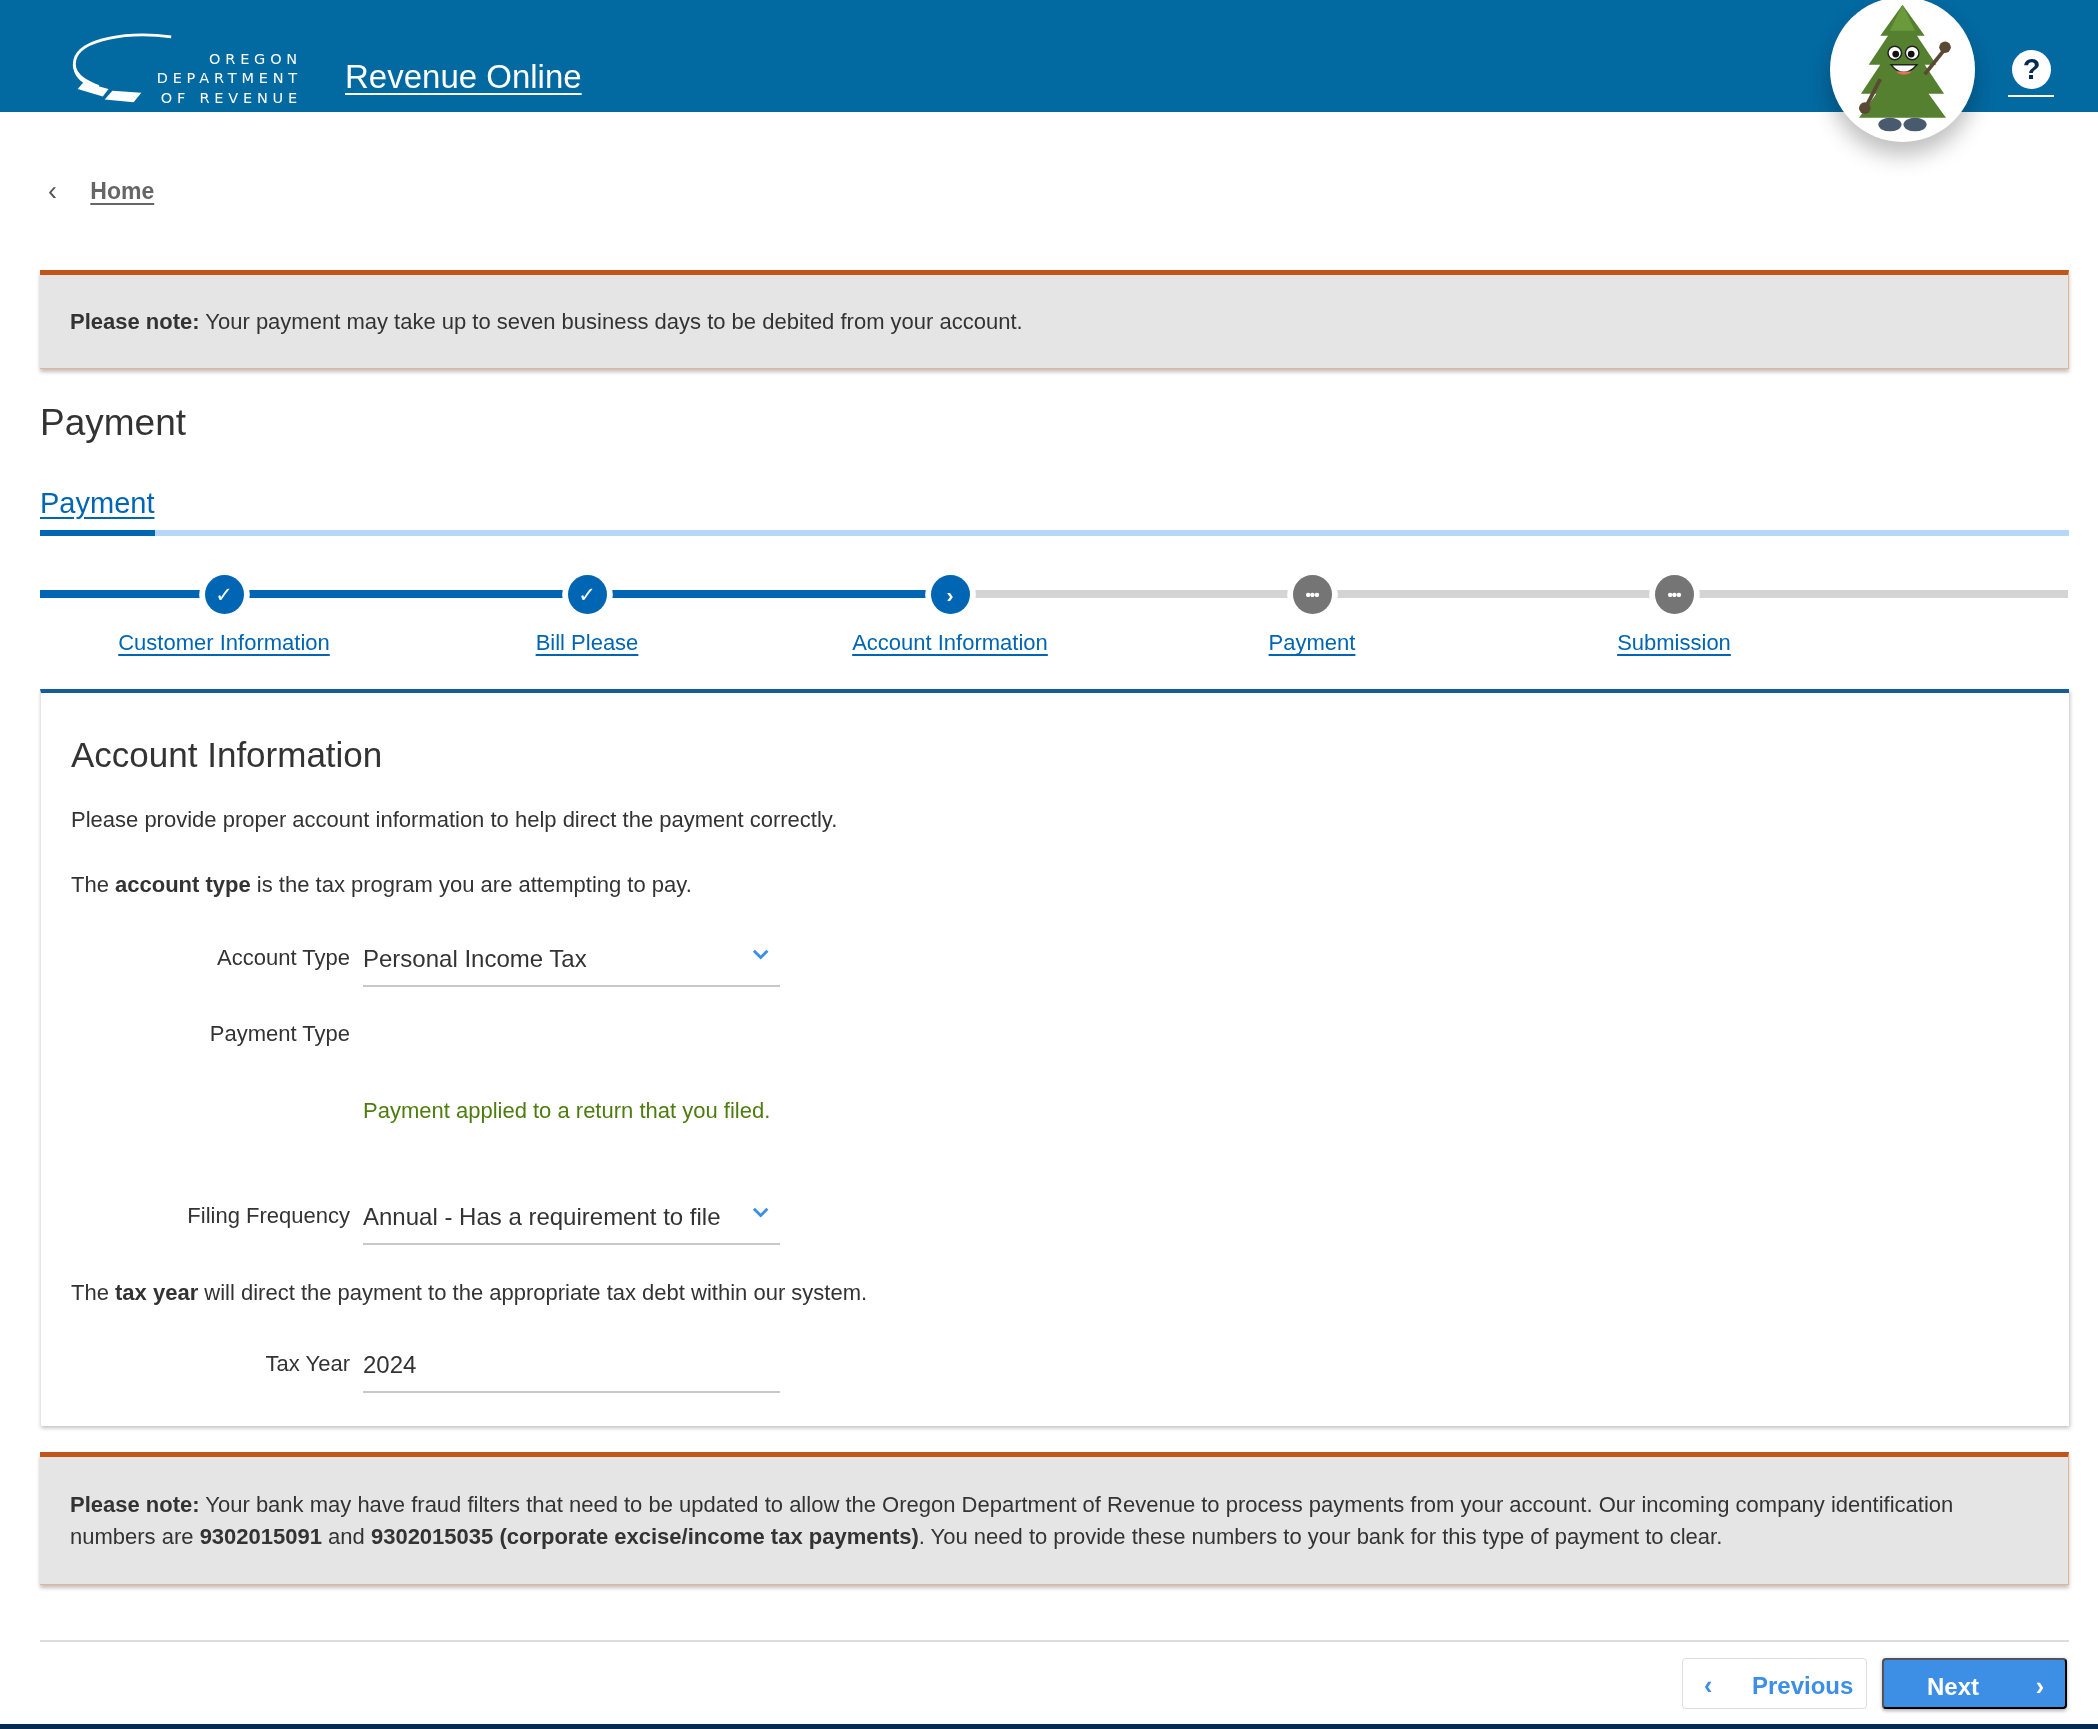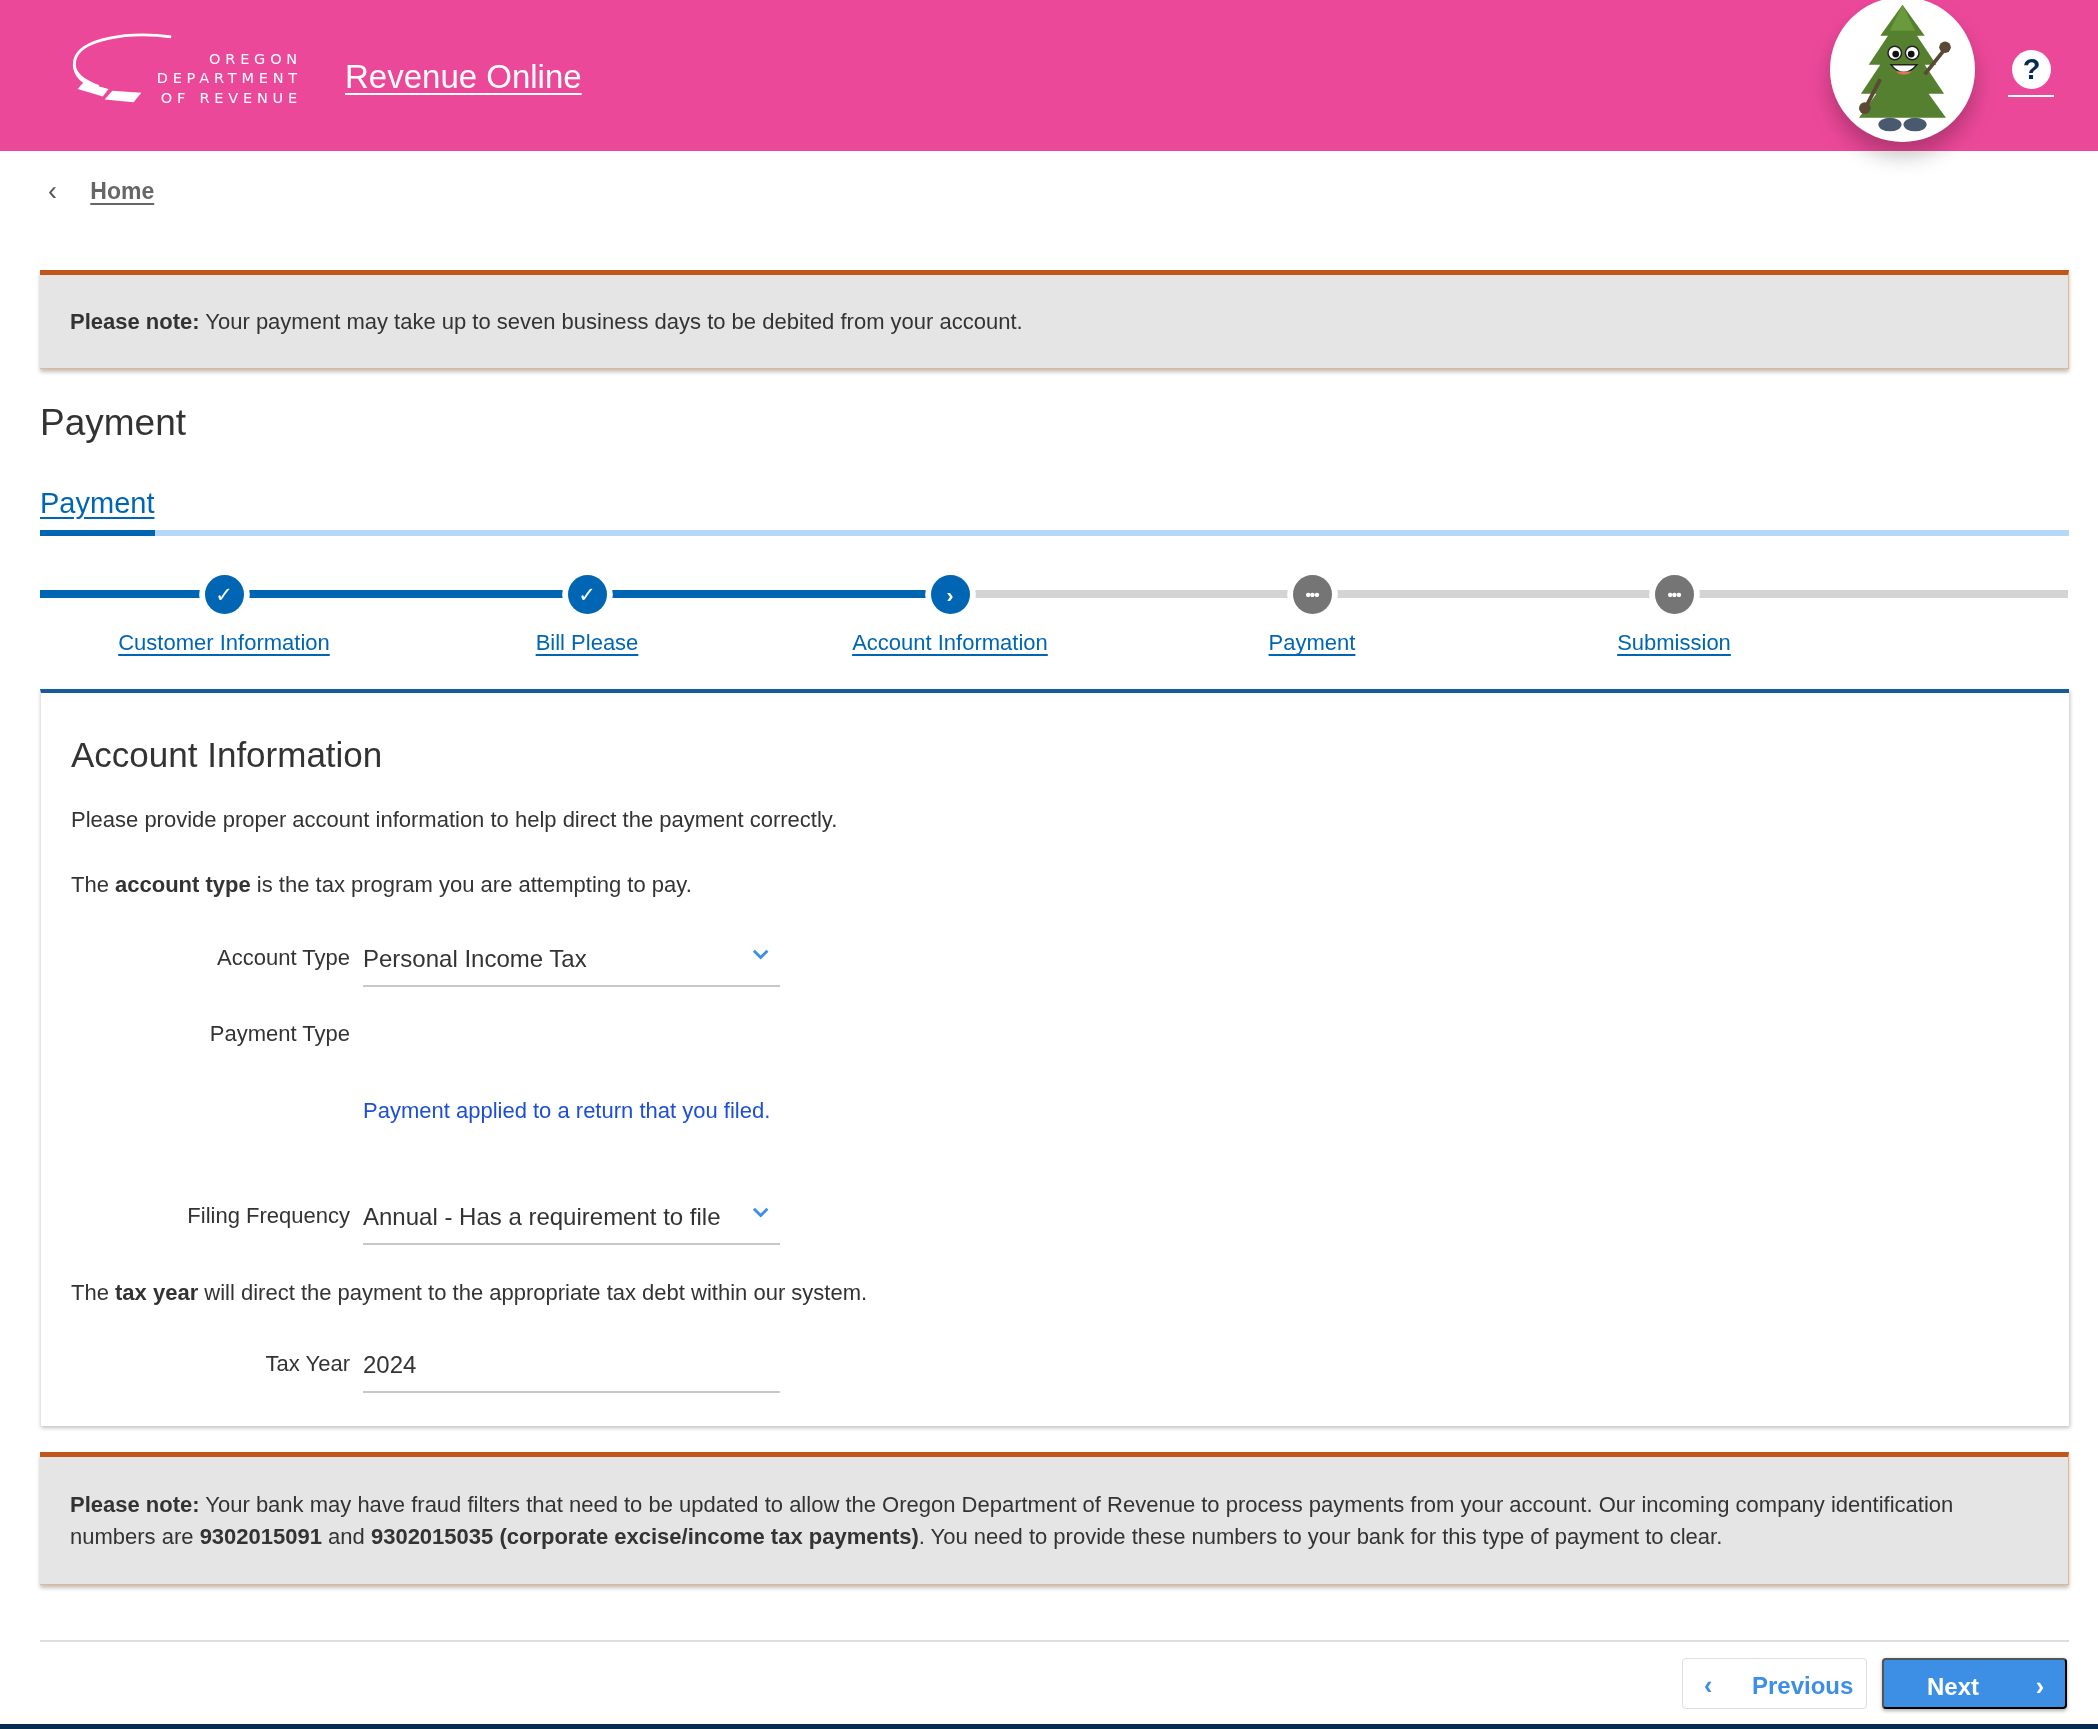--- a/index.html
+++ b/index.html
@@ -1,19 +1,19 @@
 <!DOCTYPE html>
 <html><head>
 <meta charset="utf-8">
 <style>
   * { box-sizing: border-box; margin: 0; padding: 0; }
   html, body { width: 2098px; height: 1729px; overflow: hidden; background: #ffffff; }
   body { font-family: "Liberation Sans", "DejaVu Sans", sans-serif; color: #333333; position: relative; }
 
-  .header { position: absolute; left: 0; top: 0; width: 2098px; height: 151px; background: #ec4899; }
+  .header { position: absolute; left: 0; top: 0; width: 2098px; height: 112px; background: #0369a1; }
   .logo { position: absolute; left: 70px; top: 29px; width: 232px; height: 87px; }
   .logo svg { position: absolute; left: 0; top: 0; }
   .logo-text { position: absolute; right: 0; top: 21px; color: #ffffff; text-align: right; font-size: 14.5px; letter-spacing: 4.8px; line-height: 19.3px; font-family: "DejaVu Sans", sans-serif; }
   .logo-text div { white-space: nowrap; }
   .site-title { position: absolute; left: 345px; top: 58px; color: #ffffff; font-size: 33px; text-decoration: underline; text-underline-offset: 4.8px; text-decoration-thickness: 1.9px; cursor: pointer; }
   .mascot { position: absolute; left: 1830px; top: -2.9px; width: 145px; height: 145px; border-radius: 50%; background: #ffffff; box-shadow: 0 13.5px 21px rgba(0,0,0,0.25); overflow: hidden; }
   .help-btn { position: absolute; left: 2012px; top: 50px; width: 39px; height: 46px; cursor: pointer; }
   .help-circle { width: 39px; height: 39px; border-radius: 50%; background: #ffffff; color: #062b53; font-weight: bold; font-size: 29px; text-align: center; line-height: 39px; }
   .help-underline { position: absolute; left: -3.9px; top: 45px; width: 46px; height: 1.9px; background: #ffffff; }
 
@@ -43,21 +43,21 @@
   .step-dot.todo { background: #757575; font-size: 15.4px; letter-spacing: -1px; }
   .step-label { margin-top: 16.4px; font-size: 22px; color: #0066b3; text-decoration: underline; text-underline-offset: 3.9px; white-space: nowrap; }
 
   .card { position: absolute; left: 40px; top: 689px; width: 2029px; height: 737px; background: #ffffff; border-top: 4.8px solid #175b9d; box-shadow: 1px 1.9px 3.9px rgba(0,0,0,0.25); border-left: 1px solid #e5e5e5; }
   .card-title { position: absolute; left: 30px; top: 42px; font-size: 35px; color: #333; font-weight: 500; }
   .card-text { position: absolute; left: 30px; font-size: 22px; color: #333; }
   .field-label { position: absolute; width: 309px; text-align: right; font-size: 22px; color: #333; }
   .field { position: absolute; left: 322px; width: 417px; height: 50px; border-bottom: 2.9px solid #c8c8c8; font-size: 24px; color: #333; cursor: pointer; }
   .field .val { position: absolute; left: 0; top: 7.7px; width: 377px; white-space: nowrap; overflow: hidden; }
   .field .dd { position: absolute; right: 9.7px; top: 7.7px; width: 19.3px; height: 19.3px; }
-  .field-help { position: absolute; left: 322px; width: 425px; font-size: 22px; line-height: 32px; color: #1d4ed8; }
+  .field-help { position: absolute; left: 322px; width: 425px; font-size: 22px; line-height: 32px; color: #4d7c0f; }
 
   .divider { position: absolute; left: 40px; top: 1640px; width: 2029px; height: 1.9px; background: #dddddd; }
   .btn { position: absolute; top: 1658px; height: 51px; border-radius: 3.9px; font-size: 24px; font-weight: bold; cursor: pointer; display: flex; align-items: center; }
   .btn-prev { left: 1682px; width: 185px; background: #ffffff; border: 1px solid #dddddd; color: #3d8fe6; }
   .btn-prev .ic { position: absolute; left: 21px; top: 11.6px; font-size: 25px; }
   .btn-prev .lbl { position: absolute; left: 69px; top: 12.6px; }
   .btn-next { left: 1882px; width: 185px; background: #3d8fe6; color: #ffffff; box-shadow: 0 1.9px 3.9px rgba(0,0,0,0.3); }
   .btn-next .lbl { position: absolute; left: 43px; top: 12.6px; }
   .btn-next .ic { position: absolute; right: 21px; top: 11.6px; font-size: 25px; }
 

